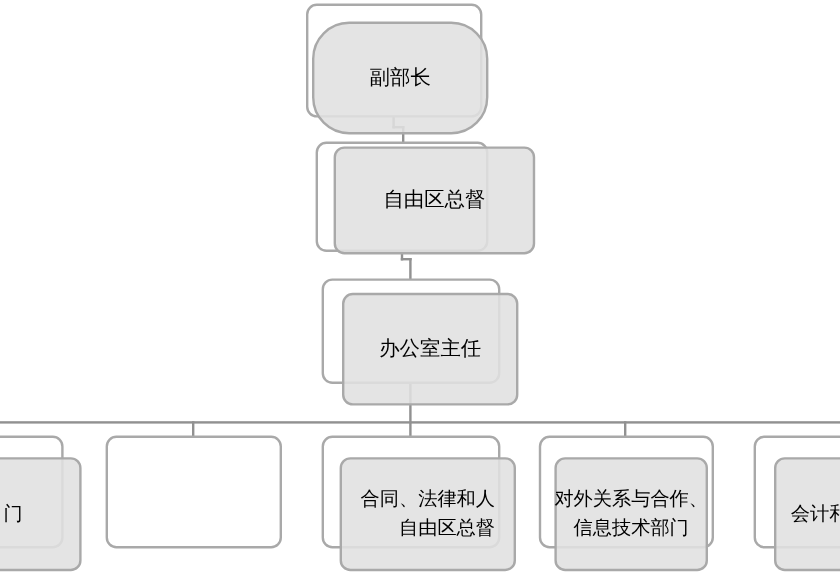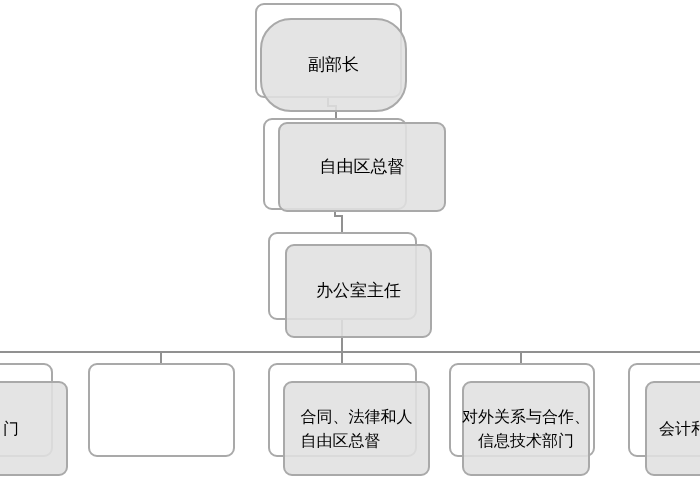--- a/index.html
+++ b/index.html
@@ -27,21 +27,21 @@
     border:2px solid var(--node-border);border-radius:9px;
   }
   .front{
     position:absolute;box-sizing:border-box;z-index:3;
     background:var(--node-fill);
     border:2px solid var(--node-border);border-radius:9px;
     display:flex;align-items:center;justify-content:center;
   }
   .label{font-size:17px;line-height:20px;white-space:nowrap;}
   .lines{font-size:16px;line-height:24px;text-align:center;white-space:nowrap;}
-  .align-left .lines{text-align:left;}
+  .align-left .lines{text-align:right;}
   .clip{justify-content:flex-start;}
   .clip .lines{text-align:left;}
 
   
   #s1b{left:255px;top:3px;width:147px;height:95px;}
   #s1f{left:260px;top:18px;width:147px;height:94px;border-radius:31px;}
   #s2b{left:263px;top:118px;width:144px;height:92px;}
   #s2f{left:278px;top:122px;width:168px;height:90px;align-items:center;}
   #s3b{left:268px;top:232px;width:149px;height:88px;}
   #s3f{left:285px;top:244px;width:147px;height:94px;}

